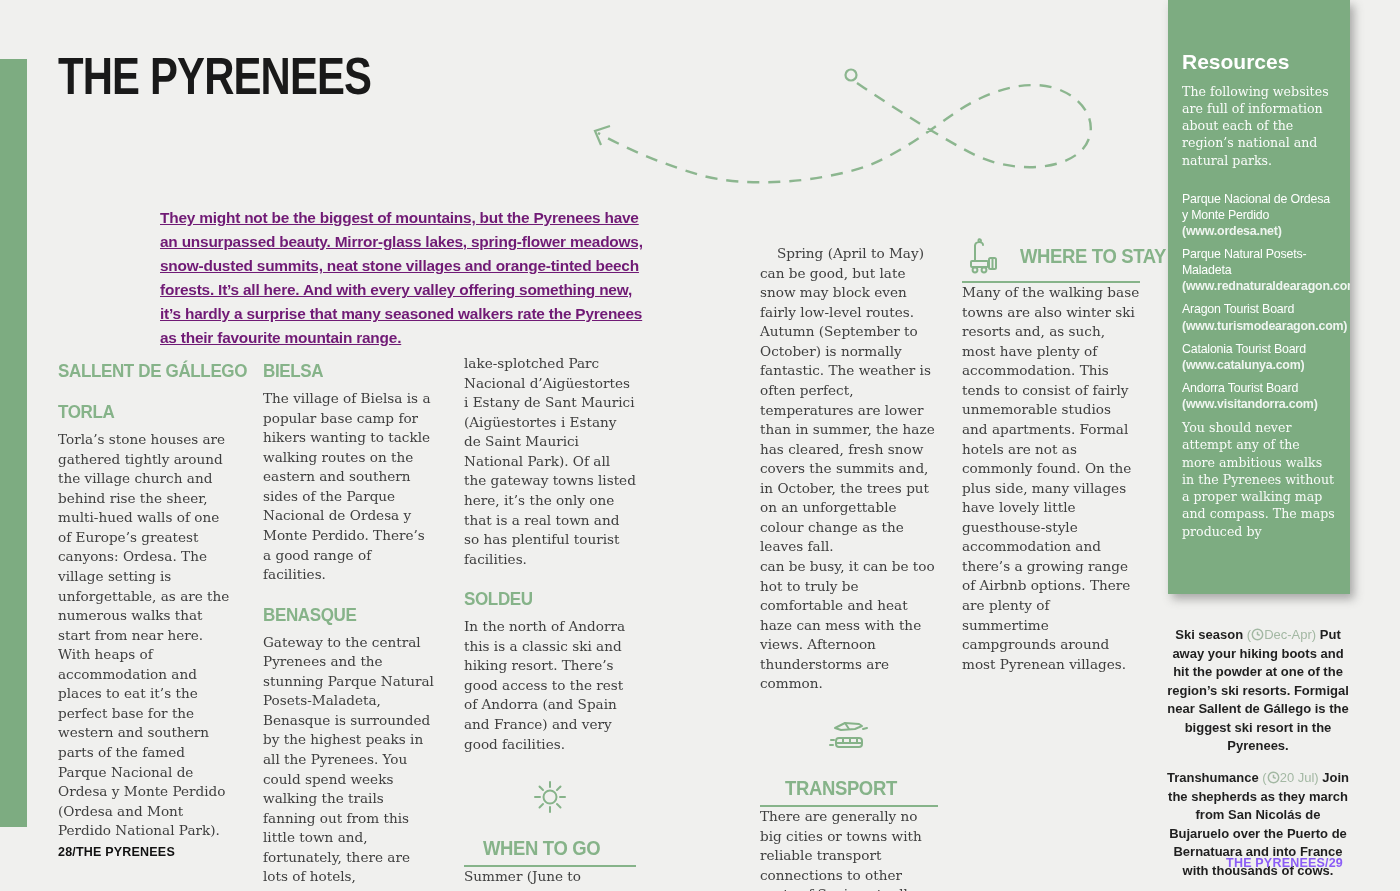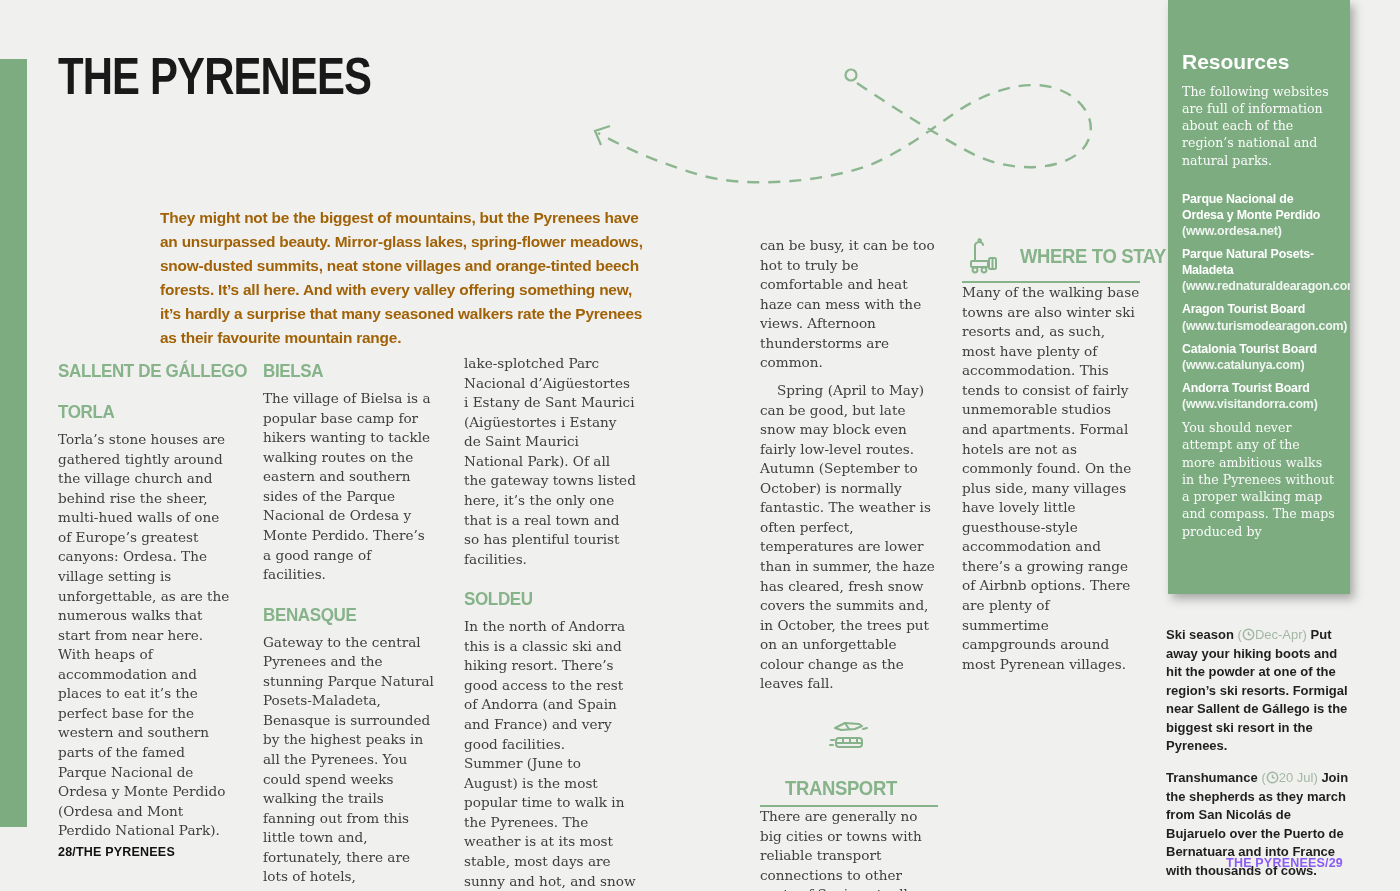--- a/index.html
+++ b/index.html
@@ -15,21 +15,21 @@
 
   .title-block{position:absolute;left:58px;top:48px;}
   .explore{font-family:"DejaVu Serif",serif;font-weight:bold;font-size:55px;line-height:1.0;
            color:var(--title_green);letter-spacing:-2px;}
   .main-title{font-family:"Liberation Sans",sans-serif;font-weight:bold;font-size:51px;line-height:0.98;
            color:var(--ink);letter-spacing:-1px;transform:scaleX(0.82);transform-origin:left top;
            white-space:nowrap;margin-top:4px;}
 
   .intro{position:absolute;left:160px;top:206px;width:486px;
          font-family:"Liberation Sans",sans-serif;font-weight:bold;font-size:15.4px;
-         line-height:1.56;color:#a16207;letter-spacing:-0.2px;}
+         line-height:1.56;color:#701a75;letter-spacing:-0.2px;text-decoration:underline;}
 
   .col{position:absolute;width:172px;}
   .col1{left:58px;top:360px;}
   .col2{left:263px;top:360px;}
   .col3{left:464px;top:354px;}
   .col4{left:760px;top:236px;width:178px;}
   .col5{left:962px;top:236px;width:178px;}
 
   .city{font-family:"Liberation Sans",sans-serif;font-weight:bold;font-size:18.5px;
         color:var(--heading);letter-spacing:-0.4px;transform:scaleX(0.92);transform-origin:left center;
@@ -45,27 +45,27 @@
              color:var(--heading);letter-spacing:-0.4px;transform:scaleX(0.88);
              transform-origin:left center;white-space:nowrap;}
   .ico{flex:0 0 auto;stroke:var(--heading);fill:none;stroke-width:2;stroke-linecap:round;stroke-linejoin:round;}
 
   .sidebar{position:absolute;left:1168px;top:0;width:182px;height:594px;background:var(--accent);
            box-shadow:4px 5px 9px rgba(70,70,70,0.42);padding:50px 14px 0;color:#ffffff;overflow:hidden;}
   .sb-heading{font-family:"Liberation Sans",sans-serif;font-weight:bold;font-size:21px;margin-bottom:9px;}
   .sb-intro{font-size:12.6px;line-height:1.36;color:rgba(255,255,255,0.96);margin-bottom:22px;}
   .sb-entry{font-family:"Liberation Sans",sans-serif;font-size:12.4px;line-height:1.3;
             letter-spacing:-0.2px;margin-bottom:7px;}
-  .sb-entry .nm{font-weight:bold;}
+  .sb-entry .nm{font-weight:normal;}
   .sb-entry .url{font-weight:bold;color:rgba(255,255,255,0.88);}
   .sb-note{font-size:12.6px;line-height:1.37;color:rgba(255,255,255,0.95);margin-top:2px;}
 
   .notes{position:absolute;left:1166px;top:626px;width:184px;
          font-family:"Liberation Sans",sans-serif;font-size:13px;line-height:1.43;color:#1f1f1f;}
-  .note{margin-bottom:13px;font-weight:bold;}
+  .note{margin-bottom:13px;font-weight:bold;text-align:center;}
   .note .nm{font-weight:bold;}
   .note .paren{font-weight:normal;color:var(--muted);}
   .clk2{stroke:var(--muted);fill:none;stroke-width:1.6;vertical-align:-2px;}
 
   .footer-left{position:absolute;left:58px;top:845px;font-family:"Liberation Sans",sans-serif;
                font-weight:bold;font-size:12.5px;color:#111;letter-spacing:0.2px;}
   .footer-right{position:absolute;right:57px;top:856px;font-family:Liberation Sans, sans-serif;
                font-weight:bold;font-size:12.5px;color:#8b5cf6;letter-spacing:0.2px;}
   .em{font-style:italic;}
 </style>
@@ -107,26 +107,40 @@
     <h3 class="city mt">BENASQUE</h3>
     <p class="body">Gateway to the central Pyrenees and the stunning Parque Natural Posets-Maladeta, Benasque is surrounded by the highest peaks in all the Pyrenees. You could spend weeks walking the trails fanning out from this little town and, fortunately, there are lots of hotels, guesthouses, campgrounds and other facilities that will help you do just that.</p>
 
   </section>
 
   <section class="col col3">
     <p class="body">lake-splotched Parc Nacional d’Aigüestortes i Estany de Sant Maurici (Aigüestortes i Estany de Saint Maurici National Park). Of all the gateway towns listed here, it’s the only one that is a real town and so has plentiful tourist facilities.</p>
     <h3 class="city mt">SOLDEU</h3>
     <p class="body">In the north of Andorra this is a classic ski and hiking resort. There’s good access to the rest of Andorra (and Spain and France) and very good facilities.</p>
 
+    <div class="sec-head mt">
+      <svg class="ico" width="36" height="36" viewBox="0 0 36 36">
+        <circle cx="18" cy="19" r="6.5"></circle>
+        <line x1="18" y1="4" x2="18" y2="9"></line>
+          <line x1="18" y1="29" x2="18" y2="34"></line>
+        <line x1="3" y1="19" x2="8" y2="19"></line>
+          <line x1="28" y1="19" x2="33" y2="19"></line>
+        <line x1="7.5" y1="8.5" x2="11" y2="12"></line>
+          <line x1="25" y1="26" x2="28.5" y2="29.5"></line>
+        <line x1="28.5" y1="8.5" x2="25" y2="12"></line>
+          <line x1="11" y1="26" x2="7.5" y2="29.5"></line>
+      </svg>
+      <span class="sec-title">WHEN TO GO</span>
+    </div>
     <p class="body">Summer (June to August) is the most popular time to walk in the Pyrenees. The weather is at its most stable, most days are sunny and hot, and snow will have melted everywhere but on the highest summits. There are some negatives to walking in high summer though. Trails</p>
   </section>
 
   <section class="col col4">
+    <p class="body p-follow">Spring (April to May) can be good, but late snow may block even fairly low-level routes. Autumn (September to October) is normally fantastic. The weather is often perfect, temperatures are lower than in summer, the haze has cleared, fresh snow covers the summits and, in October, the trees put on an unforgettable colour change as the leaves fall.</p>
     <p class="body">can be busy, it can be too hot to truly be comfortable and heat haze can mess with the views. Afternoon thunderstorms are common.</p>
-    <p class="body p-follow">Spring (April to May) can be good, but late snow may block even fairly low-level routes. Autumn (September to October) is normally fantastic. The weather is often perfect, temperatures are lower than in summer, the haze has cleared, fresh snow covers the summits and, in October, the trees put on an unforgettable colour change as the leaves fall.</p>
 
     <div class="sec-head mt">
       <svg class="ico" width="40" height="36" viewBox="0 0 40 36">
         <path d="M6 10 L16 5 L30 6 L33 8 L26 11 L12 12 Z"></path>
         <line x1="16" y1="5" x2="20" y2="11"></line>
         <line x1="34" y1="11" x2="38" y2="10"></line>
         <rect x="7" y="20" width="26" height="9" rx="3"></rect>
         <line x1="7" y1="25" x2="33" y2="25"></line>
         <line x1="14" y1="20" x2="14" y2="25"></line>
           <line x1="21" y1="20" x2="21" y2="25"></line>

